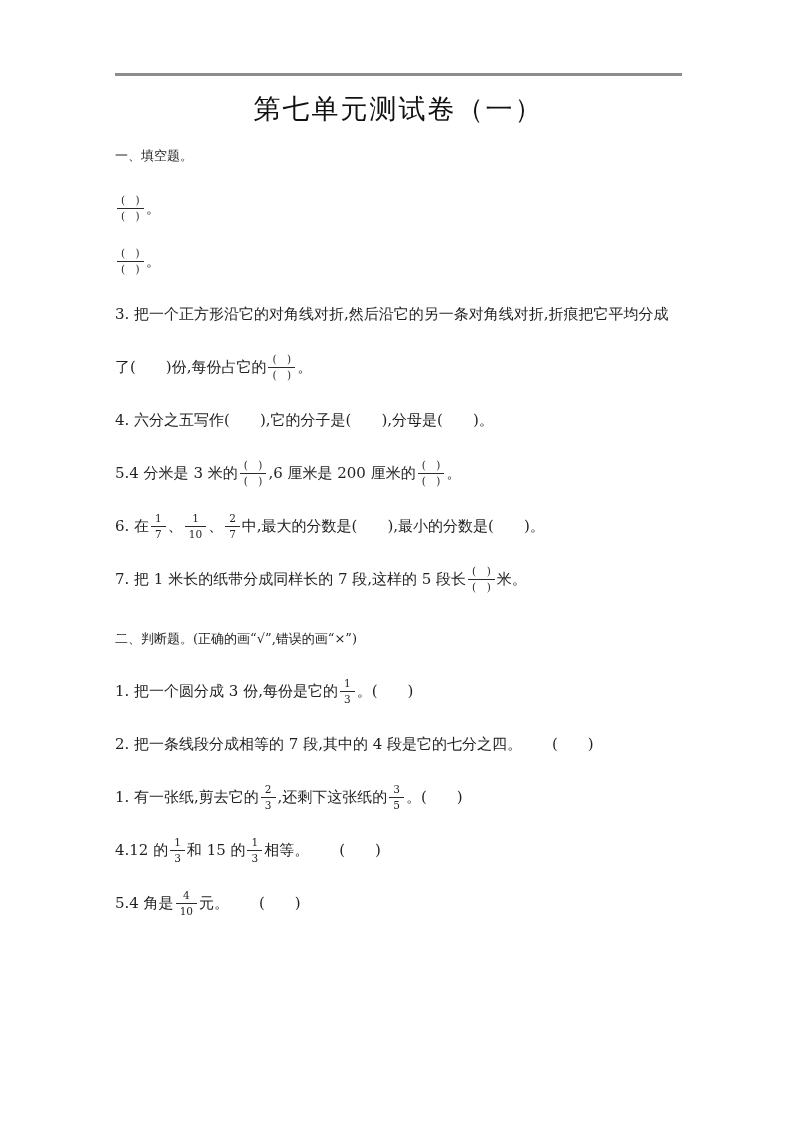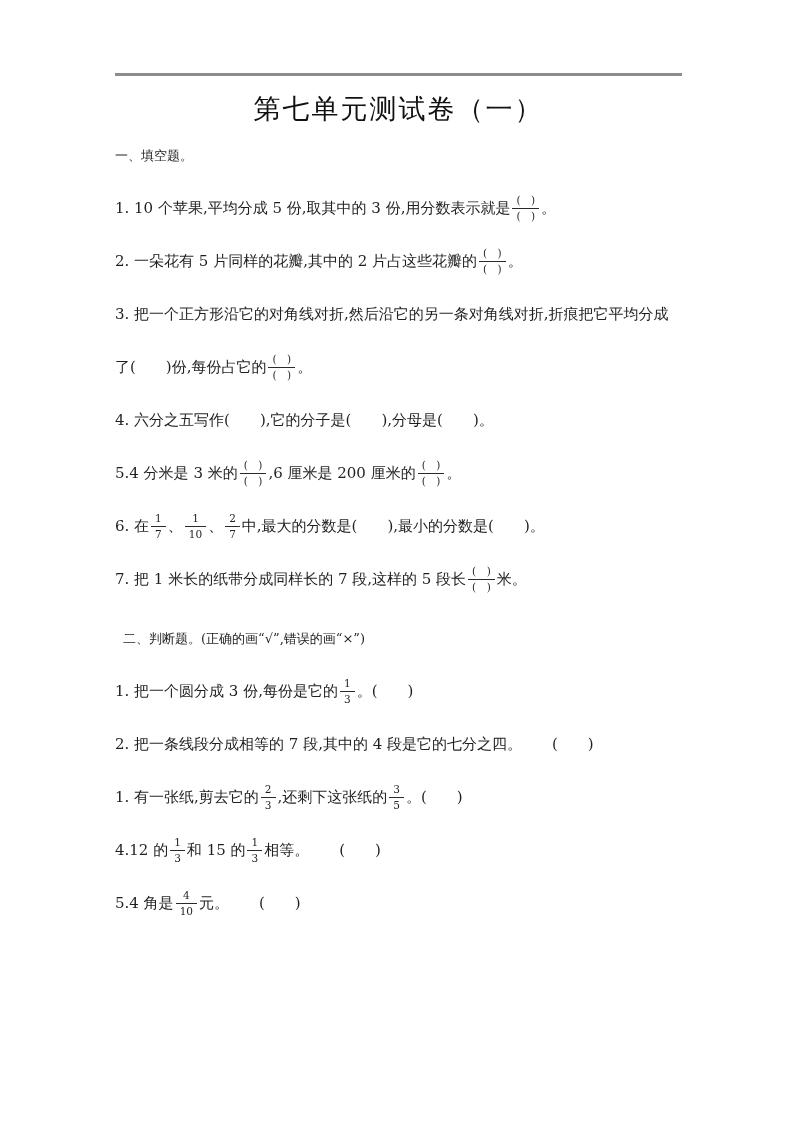--- a/index.html
+++ b/index.html
@@ -30,21 +30,21 @@
     font-weight: 400;
     letter-spacing: 2px;
     line-height: 40px;
     color: #111111;
   }
   .sec {
     line-height: 53px;
     font-size: 13px;
     white-space: nowrap;
   }
-  .sec.sec2 { margin-top: 6px; margin-left: 8px; }
+  .sec.sec2 { margin-top: 6px; }
   .sec.sec3 { margin-top: 48px; }
   .q { line-height: 53px; }
   .frac {
     display: inline-block;
     vertical-align: middle;
     text-align: center;
     line-height: 1.15;
     margin: 0 2px;
     position: relative;
     top: -1px;
@@ -61,22 +61,22 @@
 </head>
 <body>
 
 <div class="page">
   <div class="top-rule"></div>
 
   <h1 class="title">第七单元测试卷（一）</h1>
 
   <p class="sec">一、填空题。</p>
 
-  <p class="q"><span>1. 10 个苹果,平均分成 5 份,取其中的 3 份,用分数表示就是</span><span class="frac blank"><span class="num">(　)</span><span class="den">(　)</span></span><span>。</span></p>
-  <p class="q"><span>2. 一朵花有 5 片同样的花瓣,其中的 2 片占这些花瓣的</span><span class="frac blank"><span class="num">(　)</span><span class="den">(　)</span></span><span>。</span></p>
+  <p class="q"><span class="frac blank"><span class="num">(　)</span><span class="den">(　)</span></span><span>。</span></p>
+  <p class="q"><span class="frac blank"><span class="num">(　)</span><span class="den">(　)</span></span><span>。</span></p>
   <p class="q"><span>3. 把一个正方形沿它的对角线对折,然后沿它的另一条对角线对折,折痕把它平均分成了(　　)份,每份占它的</span><span class="frac blank"><span class="num">(　)</span><span class="den">(　)</span></span><span>。</span></p>
   <p class="q"><span>4. 六分之五写作(　　),它的分子是(　　),分母是(　　)。</span></p>
   <p class="q"><span>5.4 分米是 3 米的</span><span class="frac blank"><span class="num">(　)</span><span class="den">(　)</span></span><span>,6 厘米是 200 厘米的</span><span class="frac blank"><span class="num">(　)</span><span class="den">(　)</span></span><span>。</span></p>
   <p class="q"><span>6. 在</span><span class="frac real"><span class="num">1</span><span class="den">7</span></span><span>、</span><span class="frac real"><span class="num">1</span><span class="den">10</span></span><span>、</span><span class="frac real"><span class="num">2</span><span class="den">7</span></span><span>中,最大的分数是(　　),最小的分数是(　　)。</span></p>
   <p class="q"><span>7. 把 1 米长的纸带分成同样长的 7 段,这样的 5 段长</span><span class="frac blank"><span class="num">(　)</span><span class="den">(　)</span></span><span>米。</span></p>
 
   <p class="sec sec2">二、判断题。(正确的画“√”,错误的画“×”)</p>
 
   <p class="q"><span>1. 把一个圆分成 3 份,每份是它的</span><span class="frac real"><span class="num">1</span><span class="den">3</span></span><span>。(　　)</span></p>
   <p class="q"><span>2. 把一条线段分成相等的 7 段,其中的 4 段是它的七分之四。　　(　　)</span></p>

